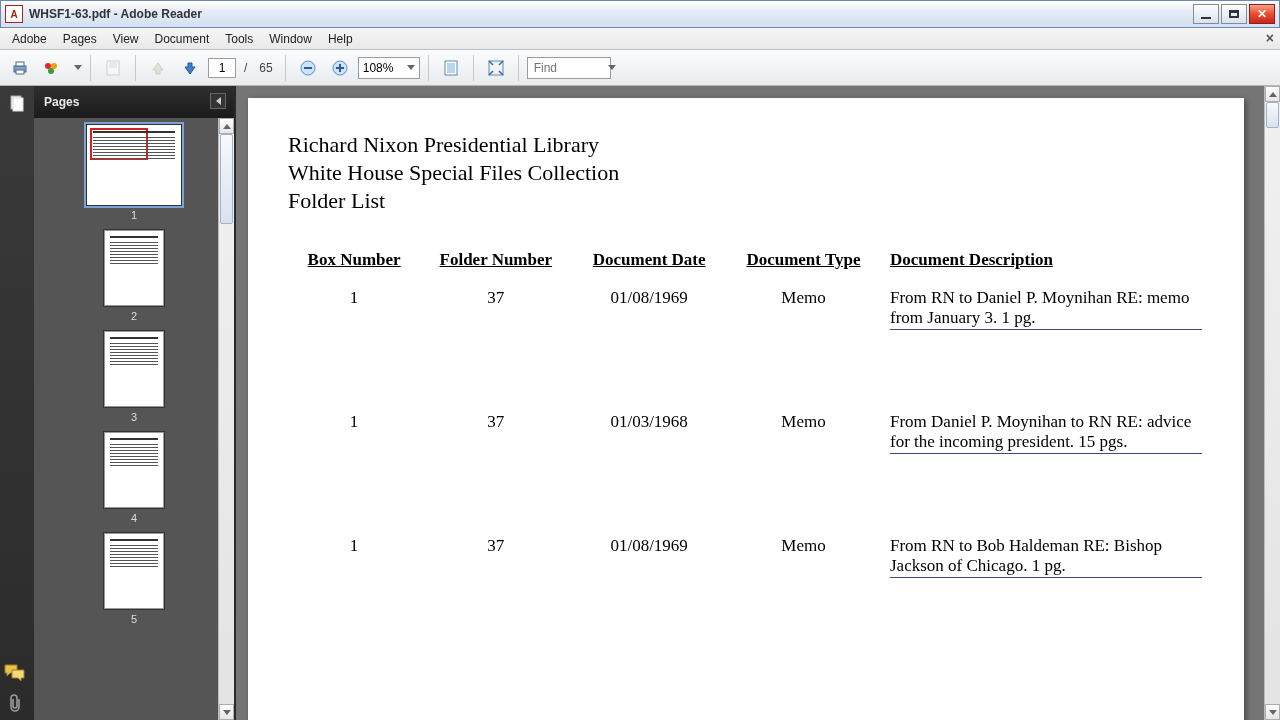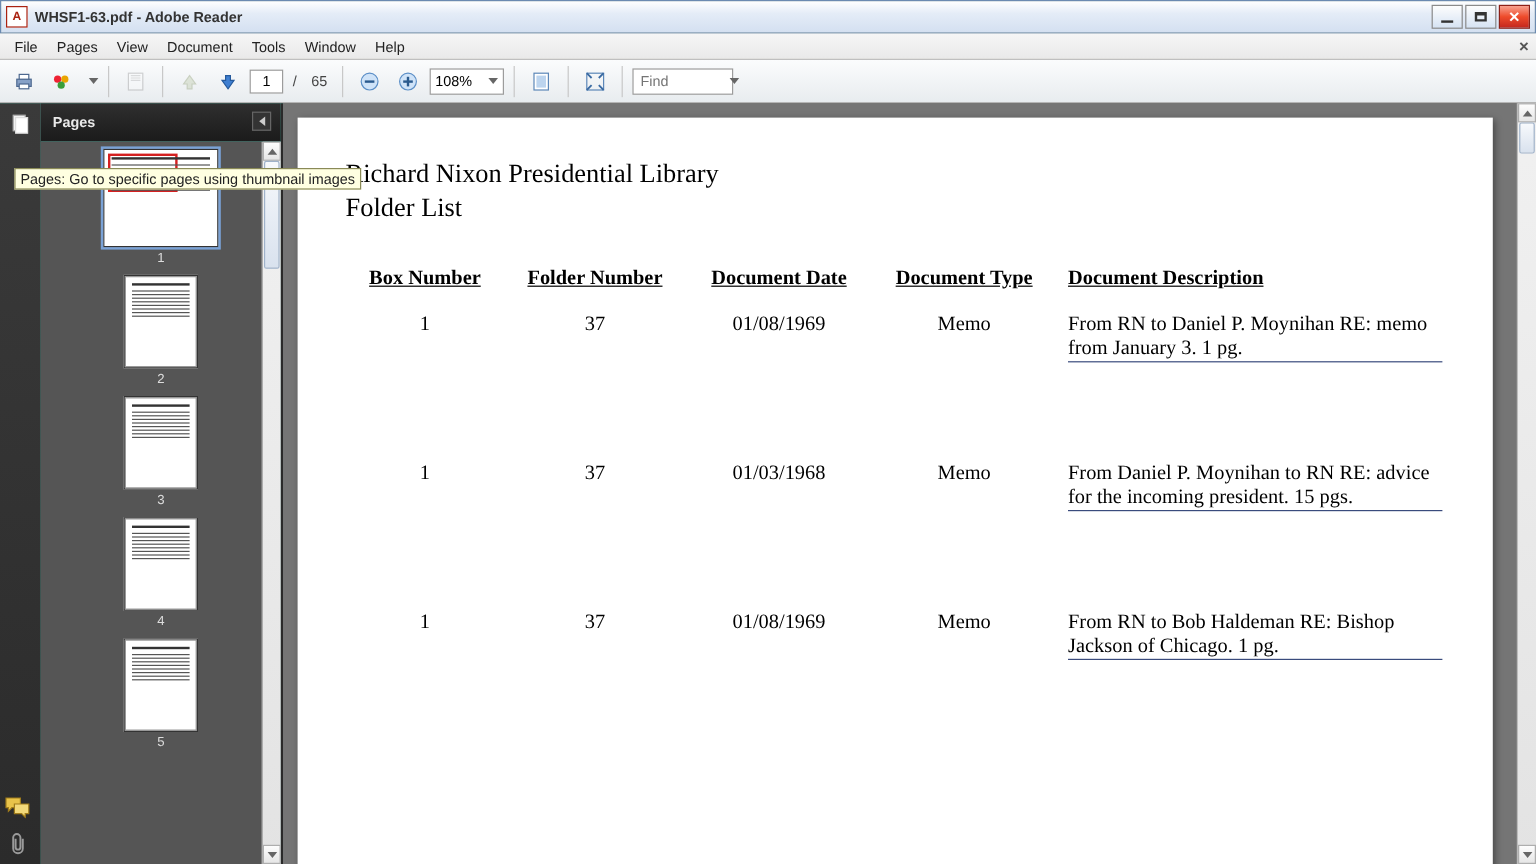--- a/index.html
+++ b/index.html
@@ -99,21 +99,21 @@
   <div class="winbtn min">
       <span></span>
     </div>
   <div class="winbtn max">
       <span></span>
     </div>
   <div class="winbtn close">✕</div>
 </div>
 
 <div class="menubar">
-  <div class="menu">File</div>
+  <div class="menu">Adobe</div>
   <div class="menu">Pages</div>
   <div class="menu">View</div>
   <div class="menu">Document</div>
   <div class="menu">Tools</div>
   <div class="menu">Window</div>
   <div class="menu">Help</div>
   <div class="close-x">×</div>
 </div>
 
 <div class="toolbar">
@@ -224,21 +224,20 @@
       </div>
     </div>
 
     <div class="panelheader">
       <span>Pages</span>
       <div class="collapse">
           <span></span>
         </div>
     </div>
 
-    <div class="tooltip">Pages: Go to specific pages using thumbnail images</div>
 
     <div class="thumbs">
       <div id="thumb-container">
           <div class="thumbrow">
             <div class="thumb selected" style="width: 96px; height: 82px;">
               <div class="viewrect" style="left: 3px; top: 3px; width: 58px; height: 32px;"></div>
               <div class="thumbcontent">
                 <div class="tline head"></div>
                 <div class="tline"></div>
                 <div class="tline"></div>
@@ -346,20 +345,21 @@
             </svg>
         </span>
       </div>
     </div>
   </div>
 
   <div class="docarea">
     <div class="doccontainer">
       <div class="page">
         <h1>Richard Nixon Presidential Library</h1>
+        <h1>White House Special Files Collection</h1>
         <h1>Folder List</h1>
 
         <table class="pgtable">
           <thead>
               <tr>
             <th><span>Box Number</span></th>
             <th><span>Folder Number</span></th>
             <th><span>Document Date</span></th>
             <th><span>Document Type</span></th>
             <th style="text-align:left;"><span>Document Description</span></th>

